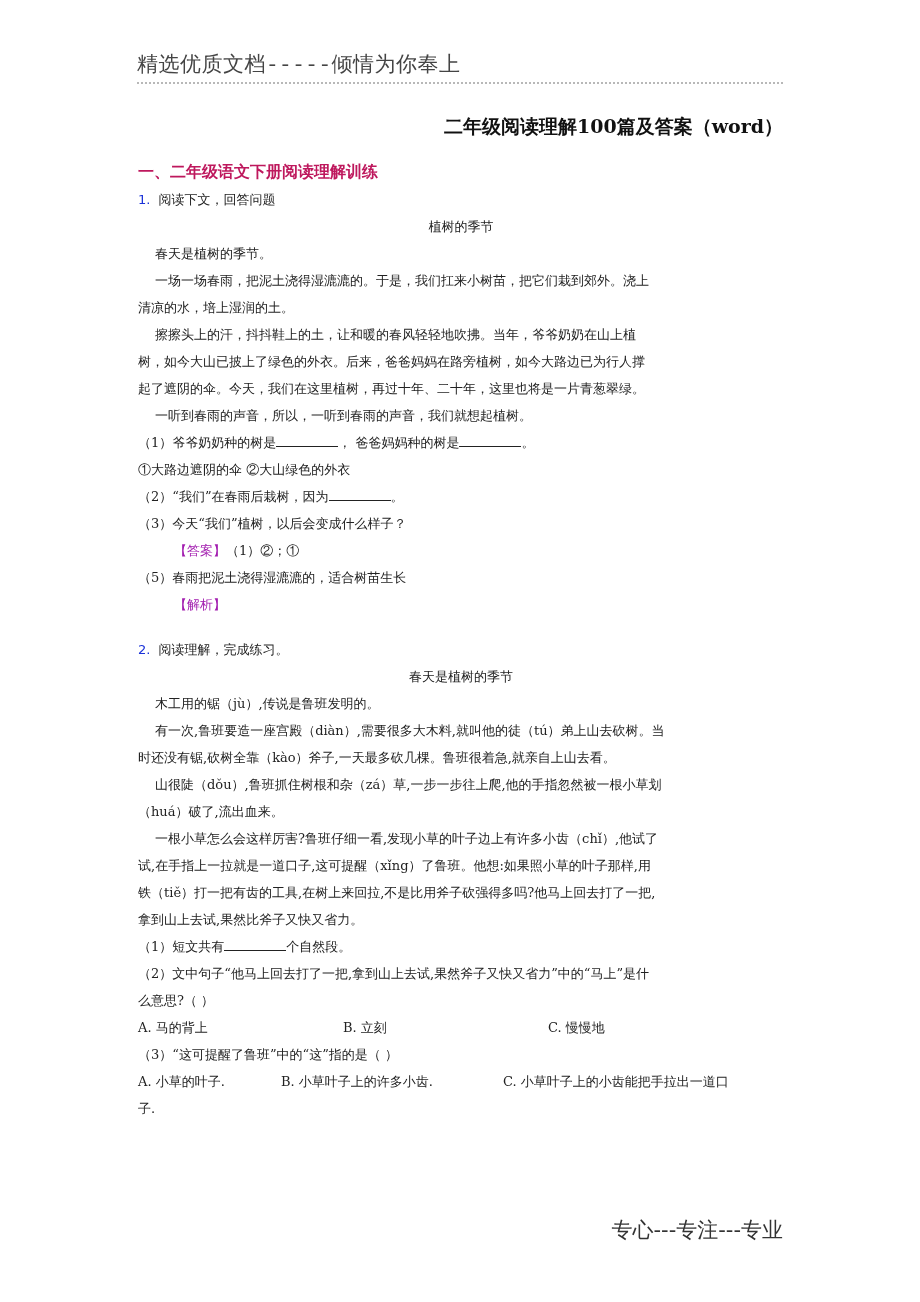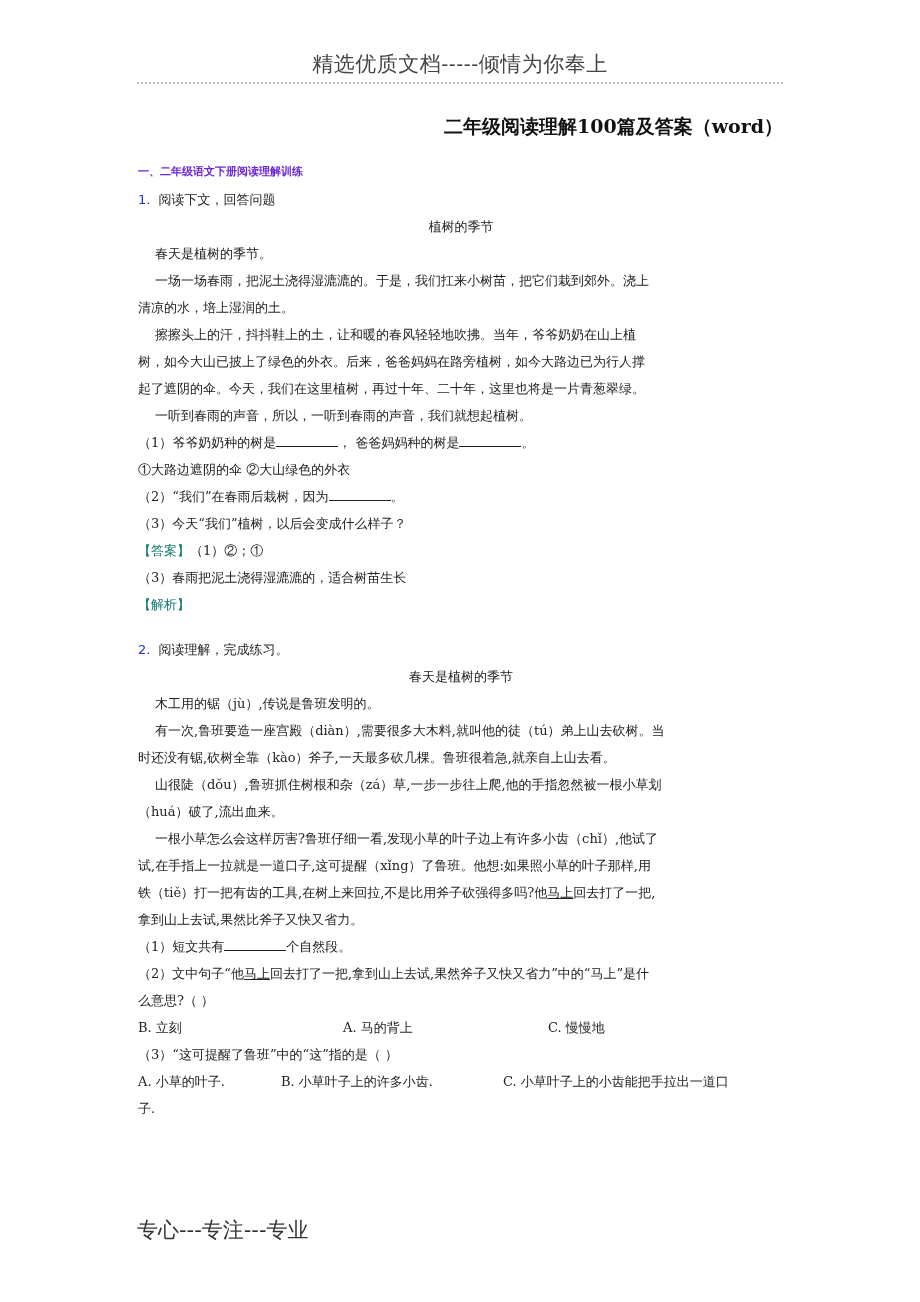--- a/index.html
+++ b/index.html
@@ -1,37 +1,37 @@
 <!DOCTYPE html>
 <html><head>
   <meta charset="utf-8">
   <style>
     html, body { margin: 0; padding: 0; background: #ffffff; }
     body { width: 920px; height: 1302px; position: relative; overflow: hidden;
       font-family: "DejaVu Serif", "Liberation Serif", serif; color: #111; }
     .page { position: absolute; left: 0; top: 0; width: 920px; height: 1302px; }
-    .hdr { position: absolute; left: 137px; width: 646px; top: 50px; text-align: center;
-      font-family: Liberation Sans, sans-serif; font-size: 21px; color: #444; letter-spacing: 0.5px; }
+    .hdr { position: absolute; left: 137px; width: 646px; top: 50px; 
+      font-family: Liberation Mono, monospace; font-size: 21px; color: #444; letter-spacing: 0.5px; }
     .hdr-line { position: absolute; left: 137px; width: 646px; top: 82px; height: 0;
       border-top: 2px dotted #b8b8b8; }
     .title { position: absolute; left: 137px; width: 646px; top: 114px; text-align: right;
       font-family: "DejaVu Serif", "Liberation Serif", serif; font-size: 19px; font-weight: bold; color: #111; }
     .content { position: absolute; left: 138px; width: 646px; top: 158px; font-size: 15px; }
-    .section { font-family: Liberation Mono, monospace; font-weight: bold; font-size: 11px; height: 28px; line-height: 28px; color: #6d28d9; }
+    .section { font-family: Liberation Serif, serif; font-weight: bold; font-size: 16px; height: 28px; line-height: 28px; color: #be185d; }
     .line { height: 27px; line-height: 27px; white-space: nowrap; font-size: 13px; color: #222; }
     .ind { padding-left: 17px; }
     .center { text-align: center; }
     .num { color: #1a32d8; font-family: "DejaVu Sans", "Liberation Sans", sans-serif; margin-right: 8px; }
-    .blue { color: #0f766e; }
+    .blue { color: #a21caf; margin-left: 36px; }
     .blank { display: inline-block; width: 62px; border-bottom: 1px solid #222; height: 14px; vertical-align: baseline; }
-    .u { text-decoration: underline; }
+    .u { }
     .gap { height: 18px; }
     .opts { display: flex; }
     .opt { white-space: nowrap; }
-    .footer { position: absolute; left: 137px; width: 646px; top: 1216px; text-align: left;
+    .footer { position: absolute; left: 137px; width: 646px; top: 1216px; text-align: right;
       font-family: "DejaVu Sans", "Liberation Sans", sans-serif; font-size: 21px; color: #333; }
   </style>
 </head>
 <body>
 
 <div class="page">
   <div class="hdr">精选优质文档-----倾情为你奉上</div>
   <div class="hdr-line"></div>
   <div class="title">二年级阅读理解100篇及答案（word）</div>
 
@@ -45,41 +45,41 @@
     <div class="line">清凉的水，培上湿润的土。</div>
     <div class="line ind">擦擦头上的汗，抖抖鞋上的土，让和暖的春风轻轻地吹拂。当年，爷爷奶奶在山上植</div>
     <div class="line">树，如今大山已披上了绿色的外衣。后来，爸爸妈妈在路旁植树，如今大路边已为行人撑</div>
     <div class="line">起了遮阴的伞。今天，我们在这里植树，再过十年、二十年，这里也将是一片青葱翠绿。</div>
     <div class="line ind">一听到春雨的声音，所以，一听到春雨的声音，我们就想起植树。</div>
     <div class="line"><span>（1）爷爷奶奶种的树是</span><span class="blank"></span><span>，  爸爸妈妈种的树是</span><span class="blank"></span><span>。</span></div>
     <div class="line">①大路边遮阴的伞   ②大山绿色的外衣</div>
     <div class="line"><span>（2）“我们”在春雨后栽树，因为</span><span class="blank"></span><span>。</span></div>
     <div class="line">（3）今天“我们”植树，以后会变成什么样子？</div>
     <div class="line"><span class="blue">【答案】</span><span>（1）②；①</span></div>
-    <div class="line">（3）春雨把泥土浇得湿漉漉的，适合树苗生长</div>
+    <div class="line">（5）春雨把泥土浇得湿漉漉的，适合树苗生长</div>
     <div class="line blue">【解析】</div>
     <div class="gap"></div>
 
     <div class="line"><span class="num">2.</span><span>阅读理解，完成练习。</span></div>
     <div class="line center">春天是植树的季节</div>
     <div class="line ind">木工用的锯（jù）,传说是鲁班发明的。</div>
     <div class="line ind">有一次,鲁班要造一座宫殿（diàn）,需要很多大木料,就叫他的徒（tú）弟上山去砍树。当</div>
     <div class="line">时还没有锯,砍树全靠（kào）斧子,一天最多砍几棵。鲁班很着急,就亲自上山去看。</div>
     <div class="line ind">山很陡（dǒu）,鲁班抓住树根和杂（zá）草,一步一步往上爬,他的手指忽然被一根小草划</div>
     <div class="line">（huá）破了,流出血来。</div>
     <div class="line ind">一根小草怎么会这样厉害?鲁班仔细一看,发现小草的叶子边上有许多小齿（chǐ）,他试了</div>
     <div class="line">试,在手指上一拉就是一道口子,这可提醒（xǐng）了鲁班。他想:如果照小草的叶子那样,用</div>
     <div class="line"><span>铁（tiě）打一把有齿的工具,在树上来回拉,不是比用斧子砍强得多吗?他</span><span class="u">马上</span><span>回去打了一把,</span></div>
     <div class="line">拿到山上去试,果然比斧子又快又省力。</div>
     <div class="line"><span>（1）短文共有</span><span class="blank"></span><span>个自然段。</span></div>
     <div class="line"><span>（2）文中句子“他</span><span class="u">马上</span><span>回去打了一把,拿到山上去试,果然斧子又快又省力”中的“马上”是什</span></div>
     <div class="line">么意思?（  ）</div>
     <div class="line opts">
+      <span class="opt" style="width:205px">A. 马的背上</span>
       <span class="opt" style="width:205px">B. 立刻</span>
-      <span class="opt" style="width:205px">A. 马的背上</span>
       <span class="opt">C. 慢慢地</span>
     </div>
     <div class="line">（3）“这可提醒了鲁班”中的“这”指的是（  ）</div>
     <div class="line opts">
       <span class="opt" style="width:143px">A. 小草的叶子.</span>
       <span class="opt" style="width:222px">B. 小草叶子上的许多小齿.</span>
       <span class="opt">C. 小草叶子上的小齿能把手拉出一道口</span>
     </div>
     <div class="line">子.</div>
   </div>

